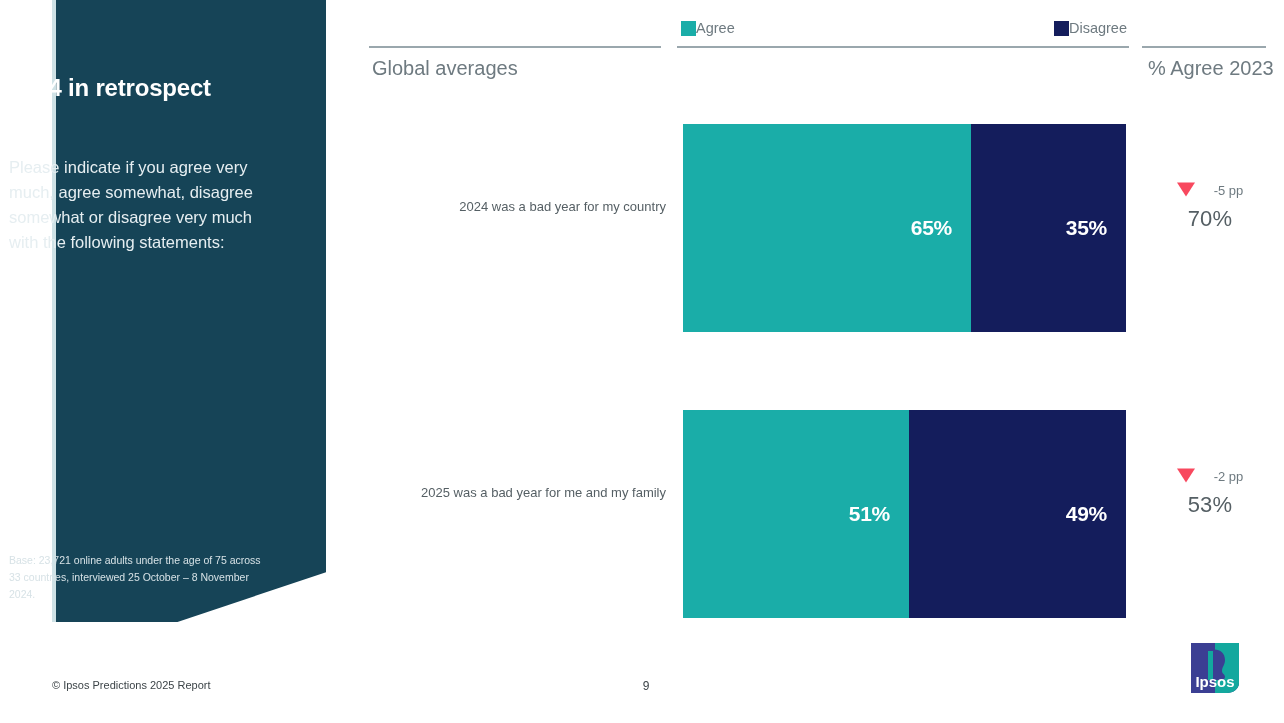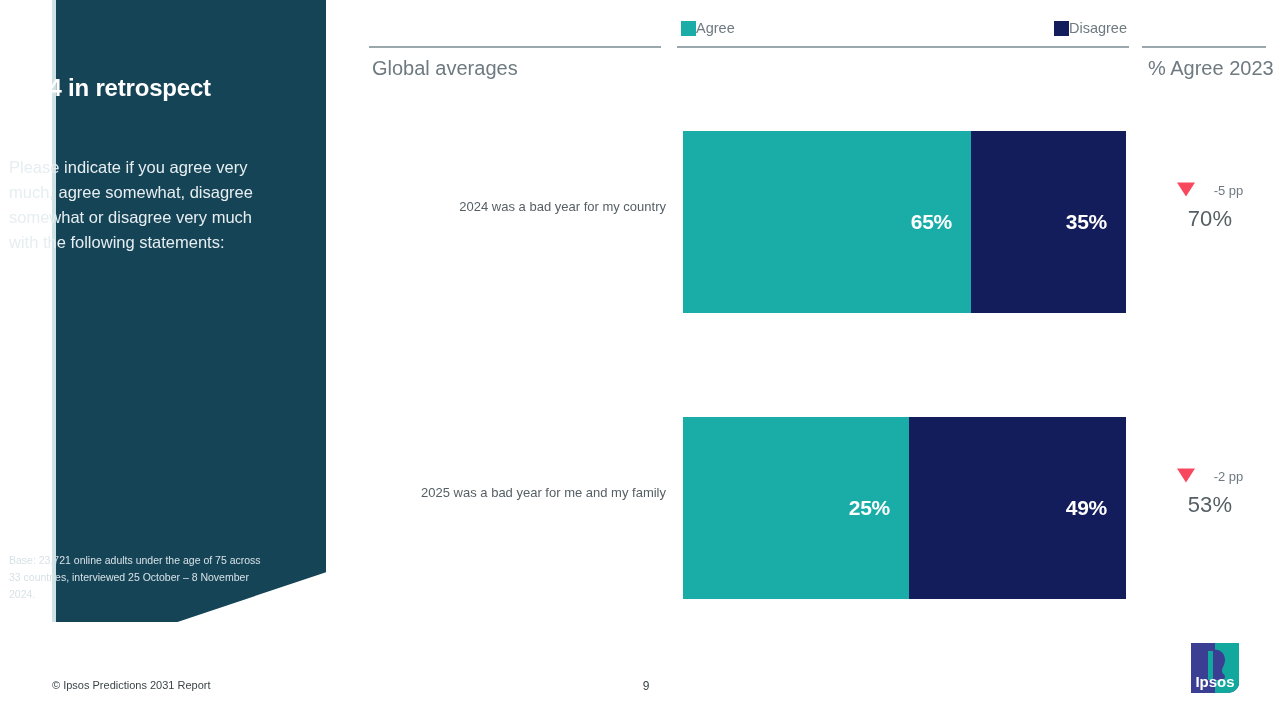--- a/index.html
+++ b/index.html
@@ -141,22 +141,22 @@
     font-size: 13px;
     line-height: 23px;
     top: 50%;
     transform: translateY(-50%);
   }
 
   .bar {
     position: absolute;
     left: 683px;
     width: 443px;
-    top: 16px;
-    height: 182px;
+    top: 9px;
+    height: 208px;
     display: flex;
   }
   .seg {
     position: relative;
     height: 100%;
     display: flex;
     align-items: center;
     justify-content: flex-end;
   }
   .seg-agree    { background: #1aada8; }
@@ -281,36 +281,36 @@
         <span class="delta-text">-5 pp</span>
       </div>
       <div class="prev-value">70%</div>
     </div>
   </div>
 
   <div class="row" id="row-1">
     <div class="row-label">2025 was a bad year for me and my family</div>
     <div class="bar">
       <div class="seg seg-agree" style="width:51%">
-        <span class="seg-value">25%</span>
+        <span class="seg-value">51%</span>
       </div>
       <div class="seg seg-disagree" style="width:49%">
         <span class="seg-value">49%</span>
       </div>
     </div>
     <div class="delta-block">
       <div class="delta-line">
         <span class="tri-down"></span>
         <span class="delta-text">-2 pp</span>
       </div>
       <div class="prev-value">53%</div>
     </div>
   </div>
 
-  <div class="footer-copy">© Ipsos Predictions 2031 Report</div>
+  <div class="footer-copy">© Ipsos Predictions 2025 Report</div>
   <div class="footer-page"><span>9</span></div>
 
   <div class="logo">
     <svg viewBox="0 0 52 52" width="52" height="52" aria-hidden="true">
       <path d="M2,1 H50 V41 C50,47 44,51 38,51 H2 Z" fill="#3b3f93"></path>
       <path d="M26,1 H50 V41 C50,47 44,51 38,51 H26 Z" fill="#13a89e"></path>
       <path d="M22,8 c7,-2 14,2 14,10 c0,5 -3,7 -3,11 c0,3 3,3 3,6 c0,2 -2,3 -4,3 l-6,0 l0,-30 z" fill="#3b3f93"></path>
       <path d="M19,9 h5 v29 h-5 z" fill="#13a89e"></path>
       <text x="26" y="45" font-family="&quot;Liberation Sans&quot;, sans-serif" font-size="15" font-weight="bold" fill="#ffffff" text-anchor="middle">Ipsos</text>
     </svg>

